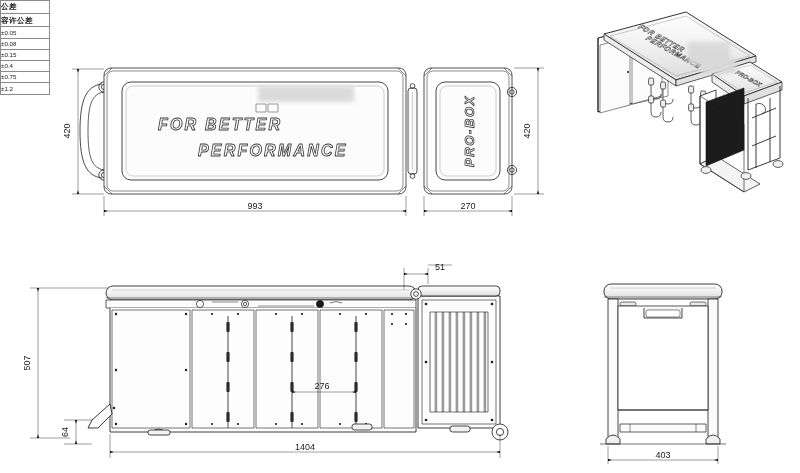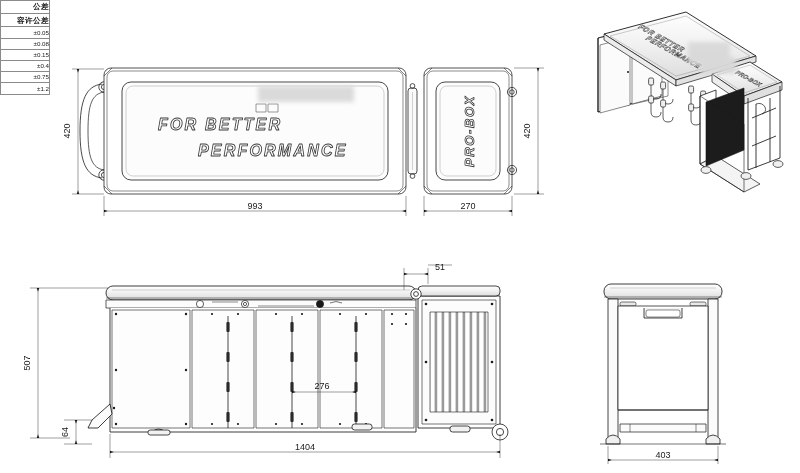--- a/index.html
+++ b/index.html
@@ -4,21 +4,21 @@
 <style>
   html,body{margin:0;padding:0;background:#ffffff;}
   body{width:800px;height:473px;position:relative;overflow:hidden;
        font-family:"Liberation Sans",sans-serif;color:#111;}
   .sheet{position:absolute;inset:0;background:#fff;}
   .svgwrap{position:absolute;left:0;top:0;width:800px;height:473px;}
   svg{display:block;}
   .tol-table{position:absolute;left:0;top:0;width:50px;
              border-collapse:collapse;background:#fff;}
   .tol-table td{border:1px solid #8a8a8a;font-size:6.2px;line-height:1.25;
-                text-align:right;color:#1b1b1b;padding:0.6px 0;height:9px;
+                text-align:left;color:#1b1b1b;padding:0.6px 0;height:9px;
                 font-family:"Liberation Sans",sans-serif;}
   .tol-table td.hdr{font-size:7.6px;font-weight:700;letter-spacing:.4px;height:11px;}
   .tol-table tr.thick td{border-top:1.6px solid #222;}
   .redact{position:absolute;background:#d9d9d9;filter:blur(2.2px);opacity:.95;}
 </style>
 </head>
 <body>
 
 <div class="sheet">
 

